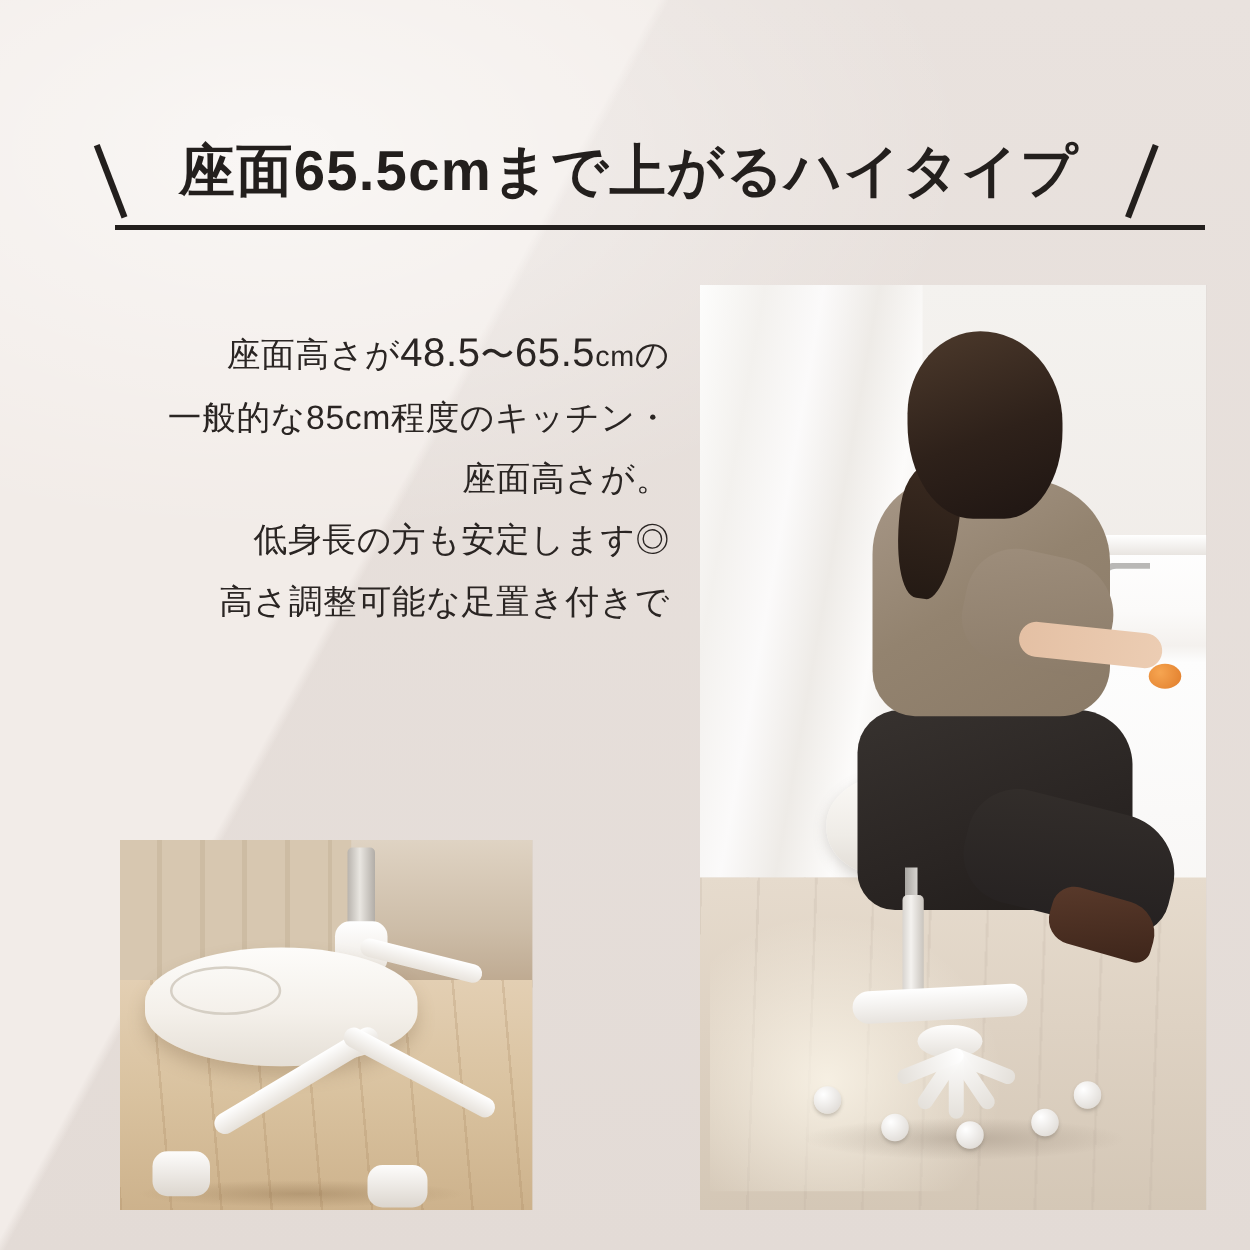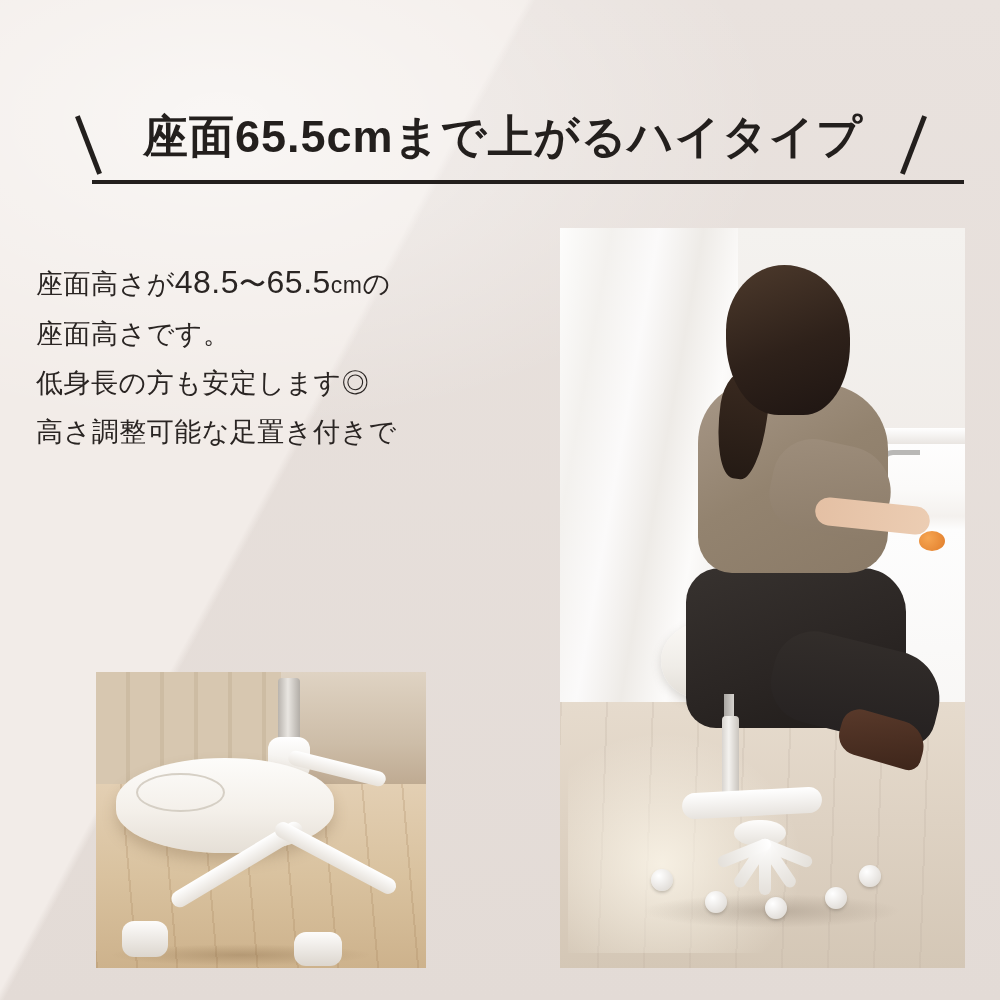--- a/index.html
+++ b/index.html
@@ -84,20 +84,21 @@
   
   .copy {
     position: absolute;
     left: 36px;
     top: 258px;
     width: 500px;
     color: #2a2523;
     font-size: 27px;
     line-height: 49px;
     letter-spacing: 0.5px;
+    text-align: right;
   }
   .copy .big {
     font-size: 32px;
   }
   .copy .unit {
     font-size: 23px;
   }
   .copy p {
     margin: 0;
     white-space: nowrap;
@@ -338,21 +339,22 @@
     <div class="slash slash-left"></div>
     <div class="headline-text">座面65.5cmまで上がるハイタイプ</div>
     <div class="slash slash-right"></div>
     <div class="headline-rule"></div>
   </div>
 
   <div class="copy">
     <p>
       <span>座面高さが</span><span class="big">48.5</span><span>〜</span><span class="big">65.5</span><span class="unit">cm</span><span>の</span>
     </p>
-    <p>座面高さです。</p>
+    <p>一般的な85cm程度のキッチン・</p>
+    <p>座面高さが。</p>
     <p>低身長の方も安定します◎</p>
     <p>高さ調整可能な足置き付きで</p>
   </div>
 
   <div class="photo-main">
     <div class="mp">
       <div class="mp-wall"></div>
       <div class="mp-curtain"></div>
       <div class="mp-counter"></div>
       <div class="mp-counter-top"></div>

